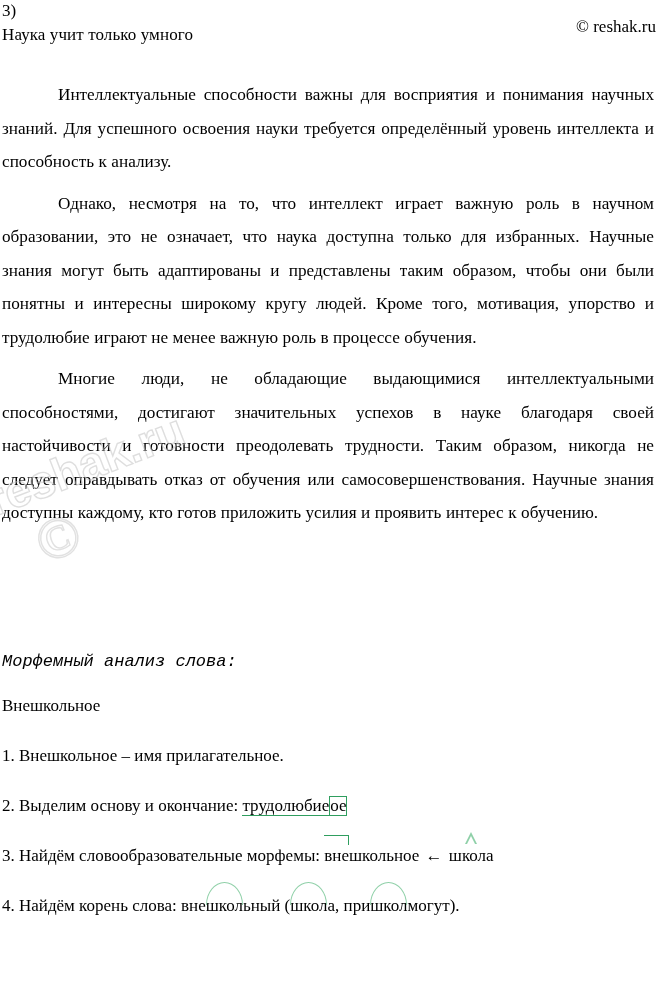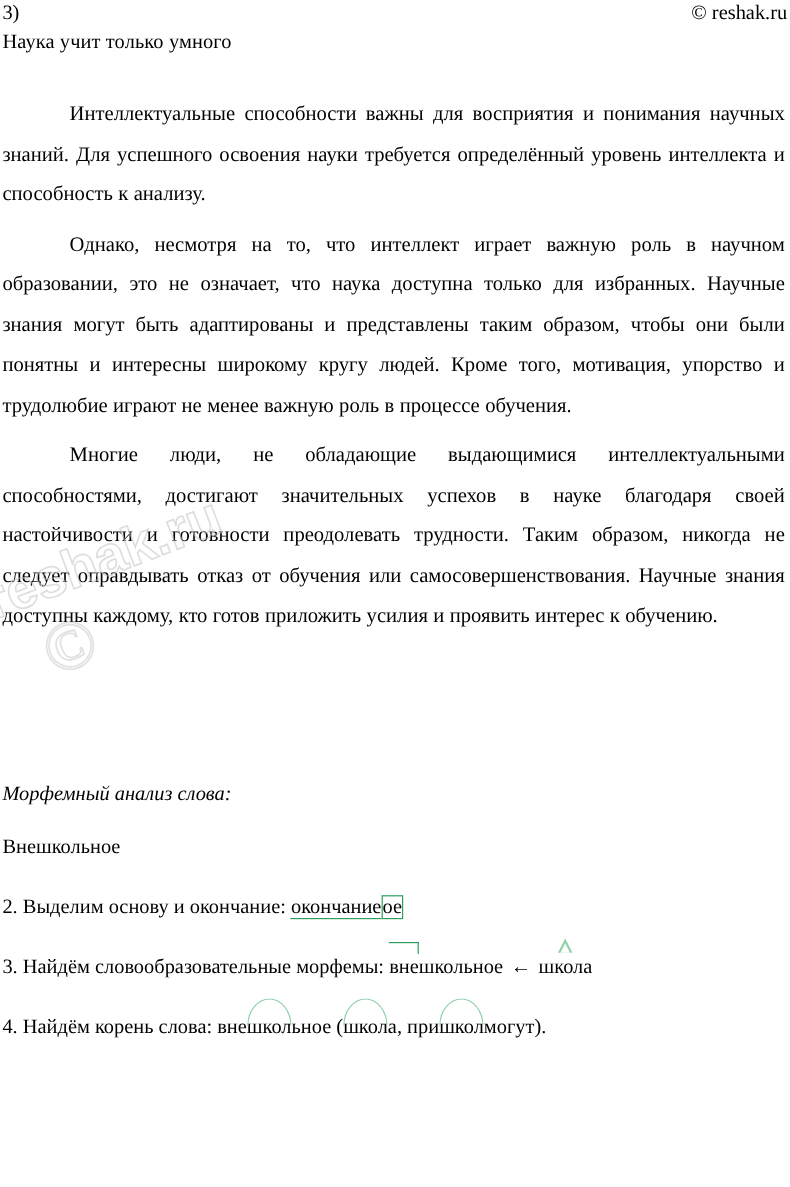--- a/index.html
+++ b/index.html
@@ -34,21 +34,21 @@
   .header-left {
     position: absolute;
     left: 2px;
     top: 0px;
     font-size: 17px;
     line-height: 22px;
   }
   .header-right {
     position: absolute;
     right: 2px;
-    top: 0px;
+    top: 16px;
     font-size: 17px;
     line-height: 22px;
     white-space: nowrap;
   }
 
   
   .doc-title {
     position: absolute;
     left: 2px;
     top: 24px;
@@ -82,20 +82,21 @@
     position: absolute;
     left: 2px;
     top: 650px;
     width: 652px;
   }
   .analysis-heading {
     font-style: italic;
     font-size: 17px;
     line-height: 24px;
     margin: 0 0 20px 0;
+    font-family: Liberation Mono, monospace;
   }
   .analysis-word {
     font-size: 17px;
     line-height: 24px;
     margin: 0 0 26px 0;
   }
   .analysis-item {
     font-size: 17px;
     line-height: 24px;
     margin: 0 0 26px 0;
@@ -240,46 +241,50 @@
       </g>
     </svg>
   </div>
 
   <div class="analysis">
 
     <div class="analysis-heading">Морфемный анализ слова:</div>
 
     <div class="analysis-word">Внешкольное</div>
 
+    <div class="analysis-item">
+      <span>1.</span>
+      <span>Внешкольное – имя прилагательное.</span>
+    </div>
 
     <div class="analysis-item">
       <span>2.</span>
       <span>Выделим основу и окончание:</span>
       <span class="mw">
-        <span class="m-stem">окончание</span><span class="m-ending">ое</span>
+        <span class="m-stem">трудолюбие</span><span class="m-ending">ое</span>
       </span>
     </div>
 
     <div class="analysis-item">
       <span>3.</span>
       <span>Найдём словообразовательные морфемы:</span>
       <span class="mw">
         <span class="m-prefix">вне</span><span>школьн</span><span>ое</span>
       </span>
       <span class="arrow-morph">←</span>
       <span class="mw">
         <span class="m-suffix">школа</span>
       </span>
     </div>
 
     <div class="analysis-item">
       <span>4.</span>
       <span>Найдём корень слова:</span>
       <span class="mw">
-        <span>вне</span><span class="m-root">школ</span><span>ьное</span>
+        <span>вне</span><span class="m-root">школ</span><span>ьный</span>
       </span>
       <span>(</span><span class="mw"><span class="m-root">школ</span><span>а,</span></span>
       <span class="mw">
         <span>при</span><span class="m-root">школ</span><span>могут</span></span><span>).</span>
     </div>
 
 
   </div>
 </div>
 

